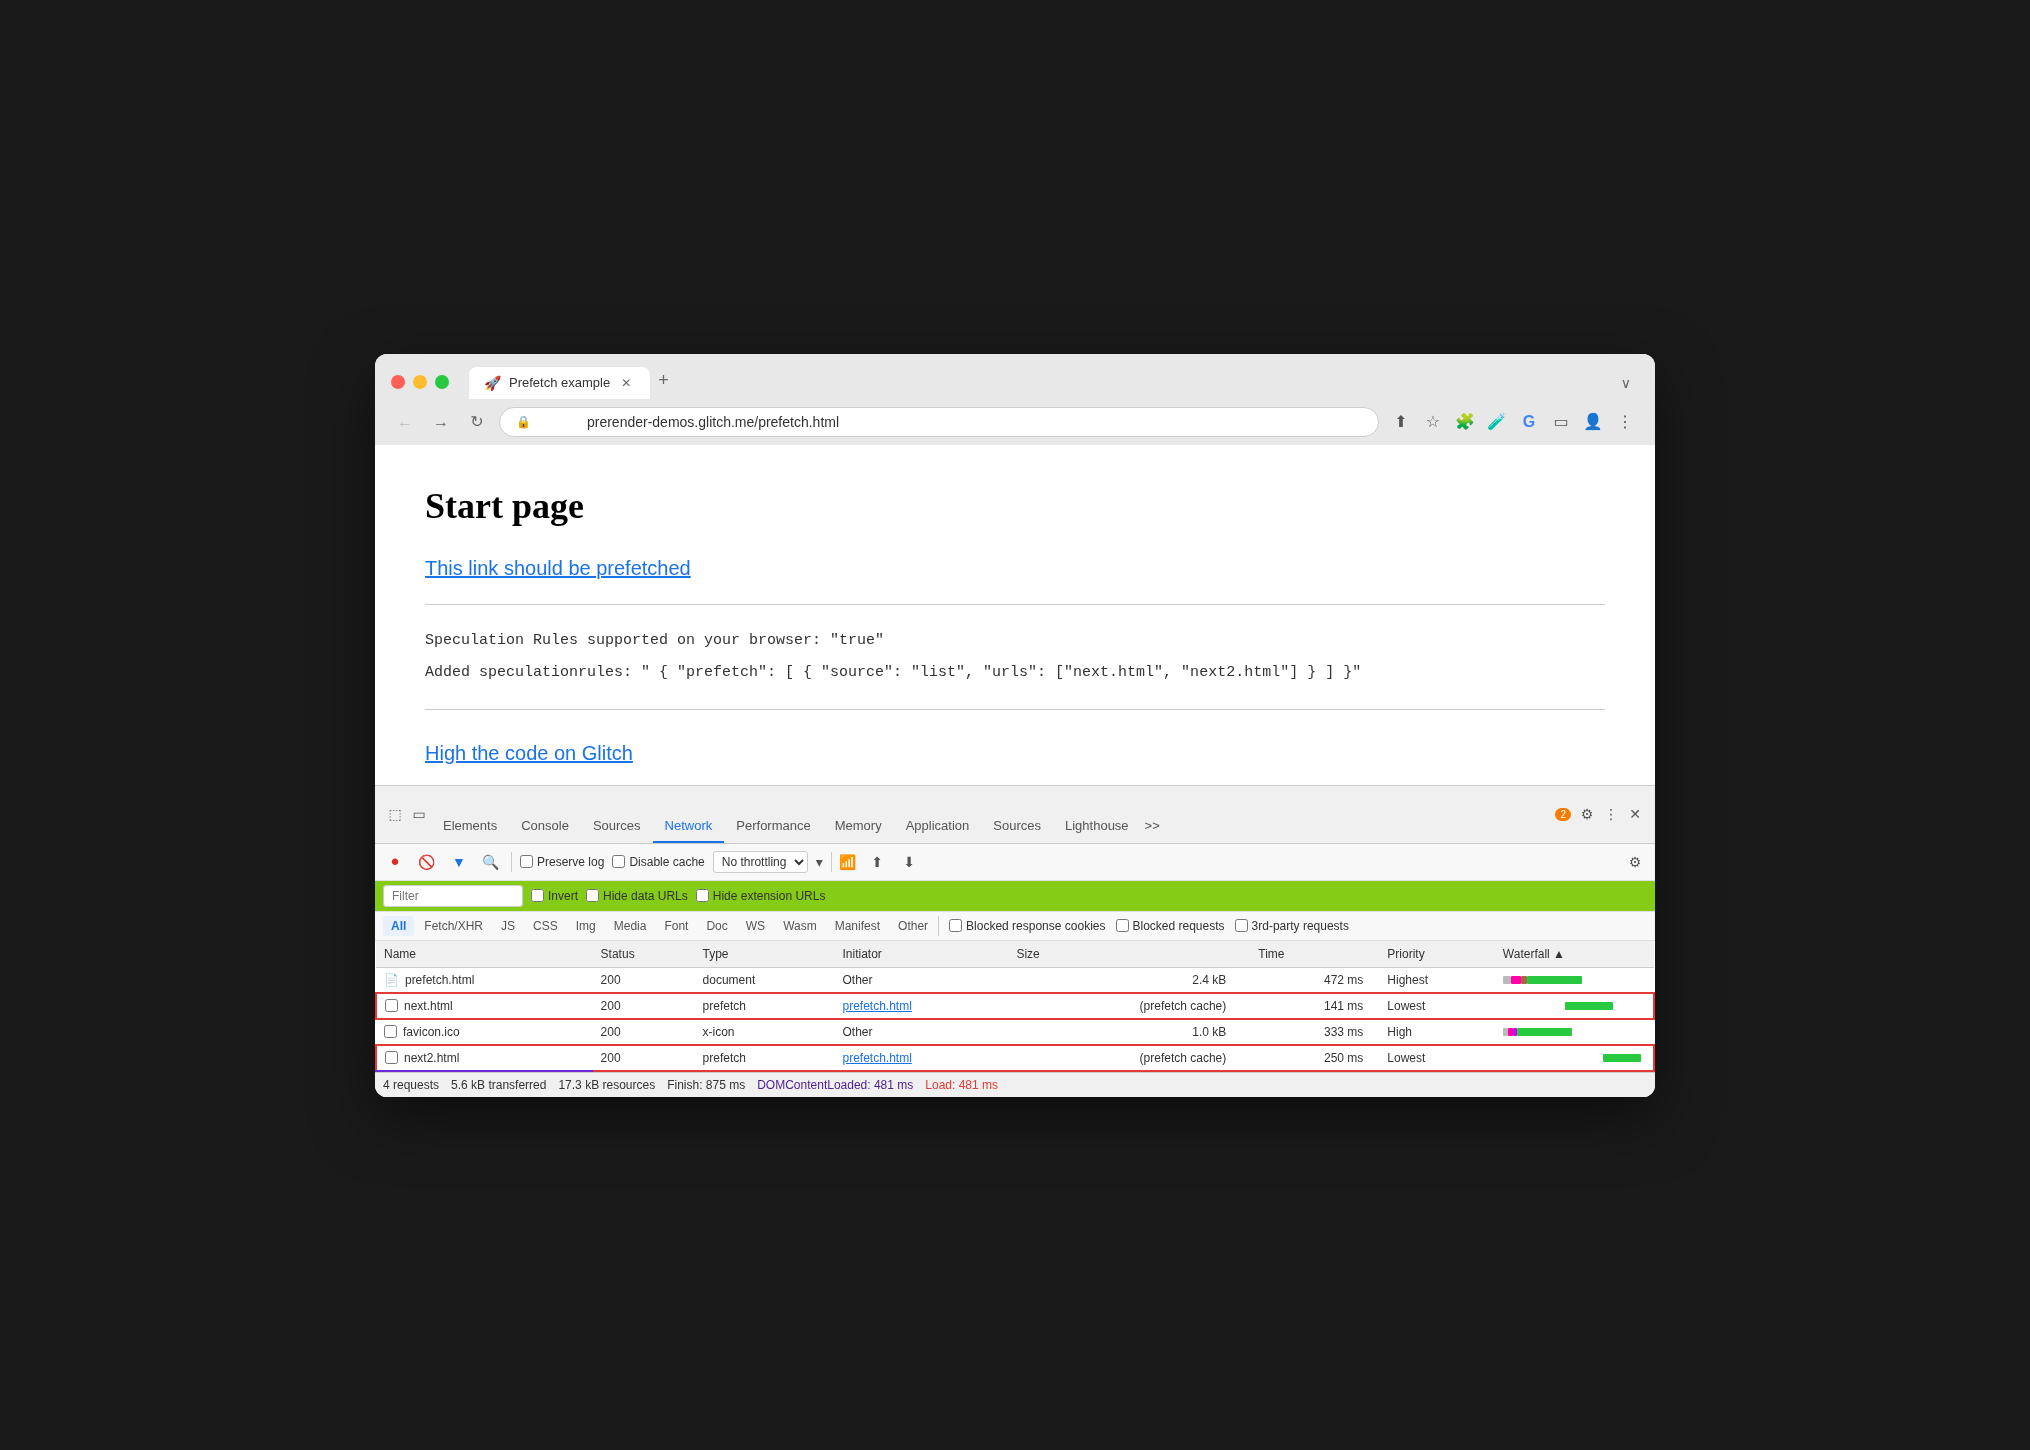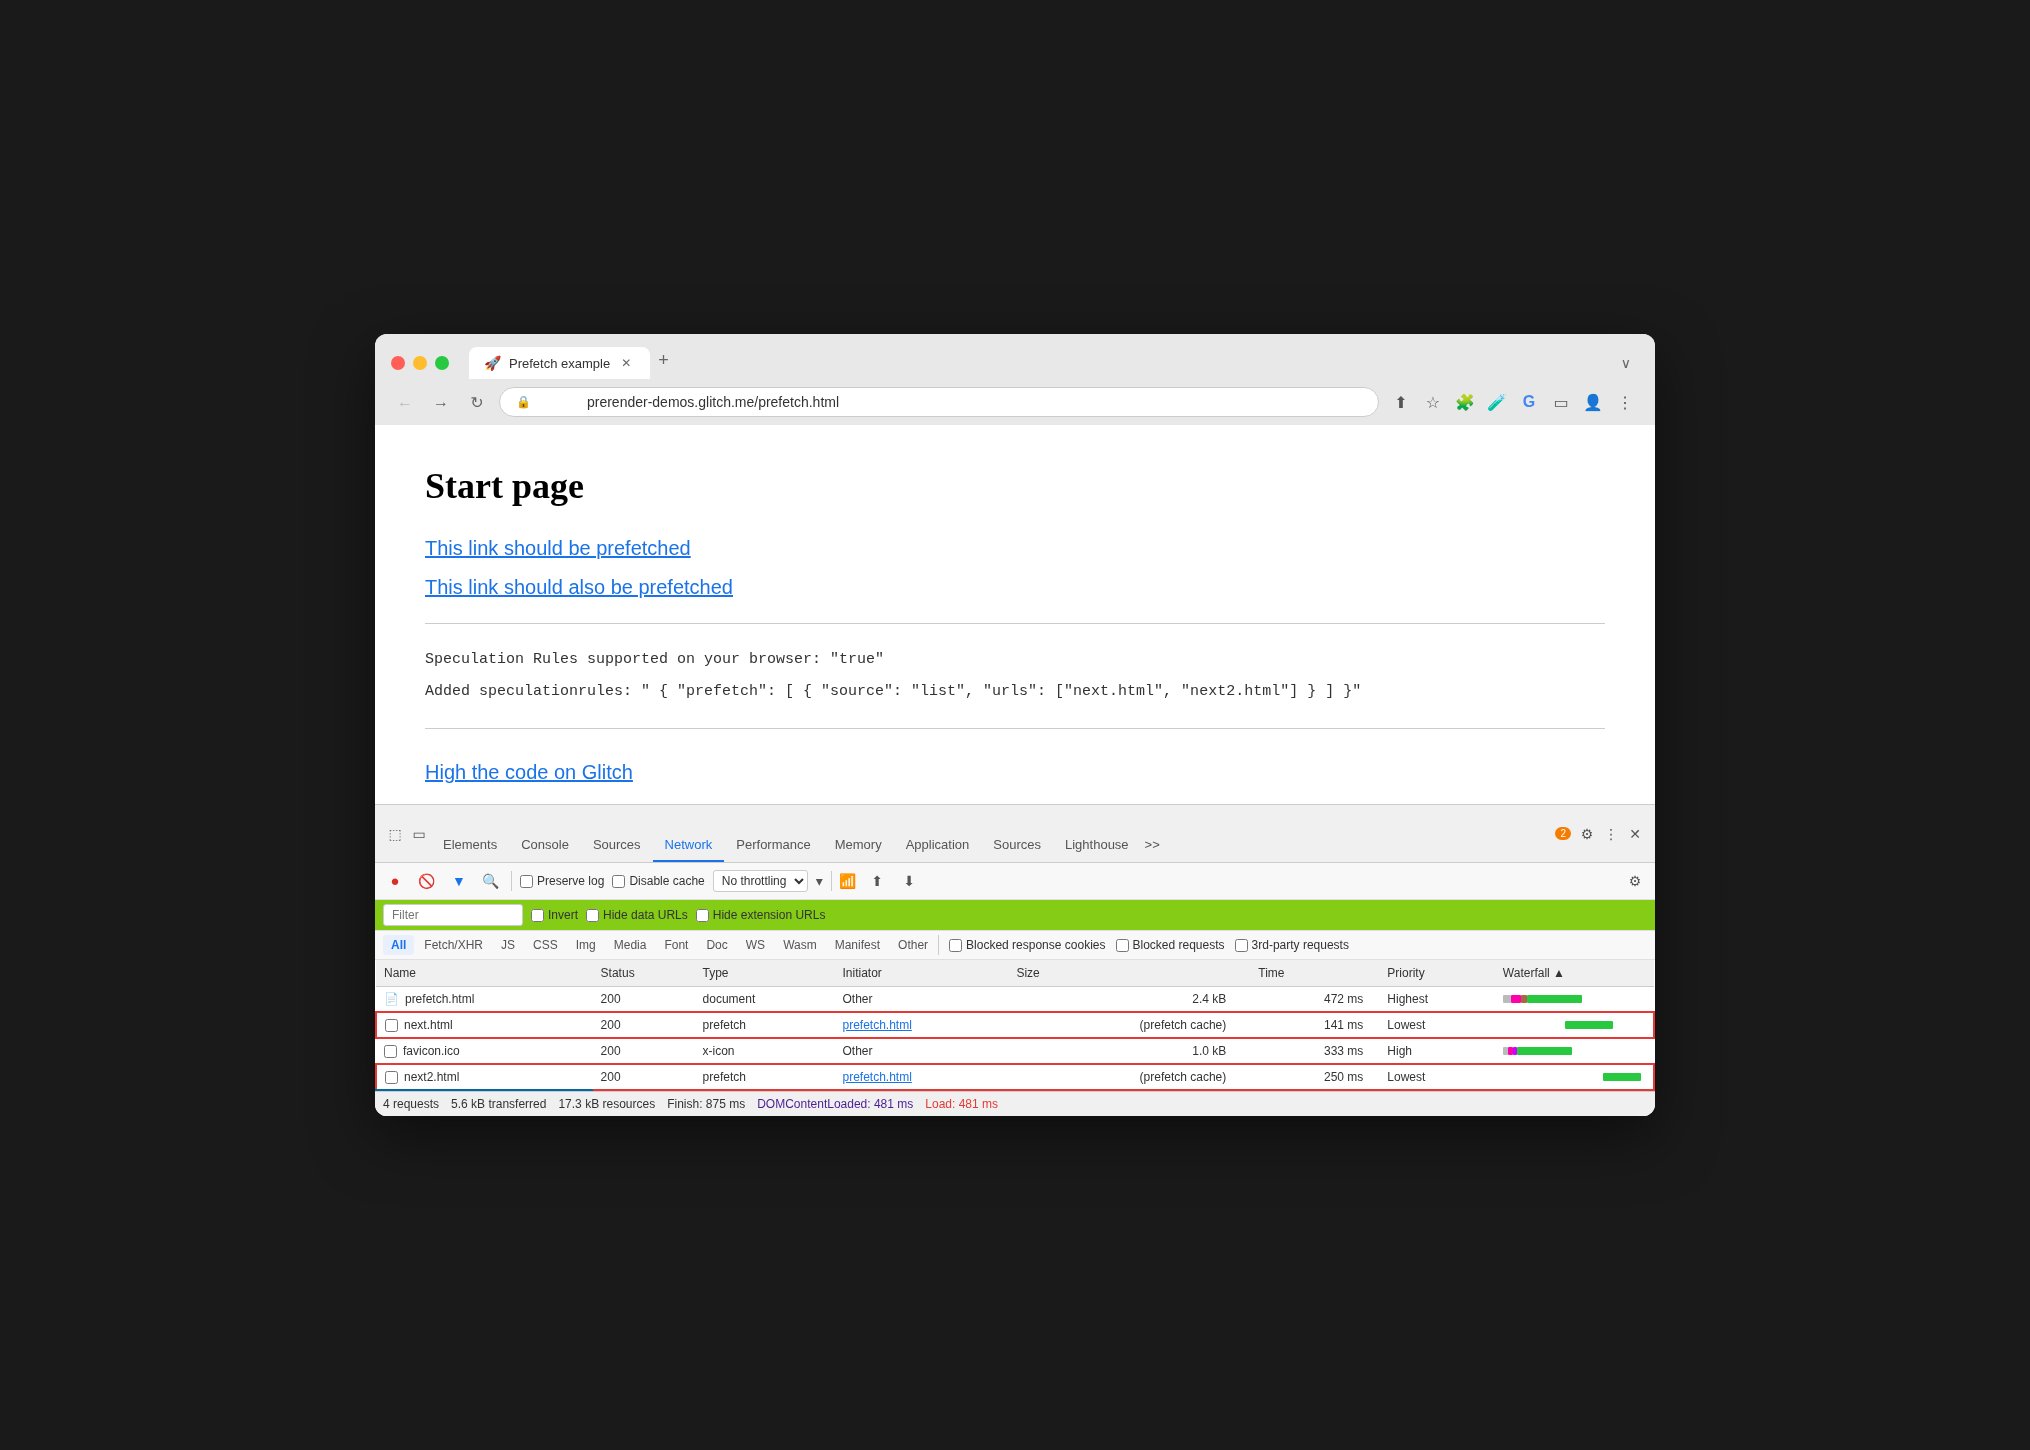--- a/index.html
+++ b/index.html
@@ -536,21 +536,20 @@
       <button class="browser-action-btn" style="font-weight:bold;color:#4285f4;">G</button>
       <button class="browser-action-btn">▭</button>
       <button class="browser-action-btn">👤</button>
       <button class="browser-action-btn">⋮</button>
     </div>
   </div>
 
   <div class="page-content">
     <h1 class="page-title">Start page</h1>
     <a class="page-link">This link should be prefetched</a>
-    <a class="page-link">This link should also be prefetched</a>
     <hr class="divider">
     <p class="page-code">Speculation Rules supported on your browser: "true"</p>
     <p class="page-code">Added speculationrules: " { "prefetch": [ { "source": "list", "urls": ["next.html", "next2.html"] } ] }"</p>
     <hr class="divider">
     <a class="view-code-link">High the code on Glitch</a>
   </div>
 
   <div class="devtools">
 
     <div class="devtools-tabs">
@@ -723,21 +722,21 @@
               <div class="waterfall-container">
                 <div class="wf-bar" style="background:#bbb; left:0; width:5px;"></div>
                 <div class="wf-bar" style="background:#f0a; left:5px; width:5px;"></div>
                 <div class="wf-bar" style="background:#c0f; left:10px; width:4px;"></div>
                 <div class="wf-bar" style="background:#28c840; left:14px; width:55px;"></div>
               </div>
             </td>
           </tr>
 
           <tr>
-            <td style="border-top: 2px solid #e53935; border-bottom: 2px solid #0369a1; border-left: 2px solid #e53935;">
+            <td style="border-top: 2px solid #e53935; border-bottom: 2px solid #6d28d9; border-left: 2px solid #e53935;">
               <div class="name-cell">
                 <input type="checkbox" class="checkbox-small" style="">
                 <span>next2.html</span>
               </div>
             </td>
             <td style="border-top: 2px solid #e53935; border-bottom: 2px solid #e53935;">200</td>
             <td style="border-top: 2px solid #e53935; border-bottom: 2px solid #e53935;">prefetch</td>
             <td style="border-top: 2px solid #e53935; border-bottom: 2px solid #e53935;">
               <span class="link-text">prefetch.html</span>
             </td>

